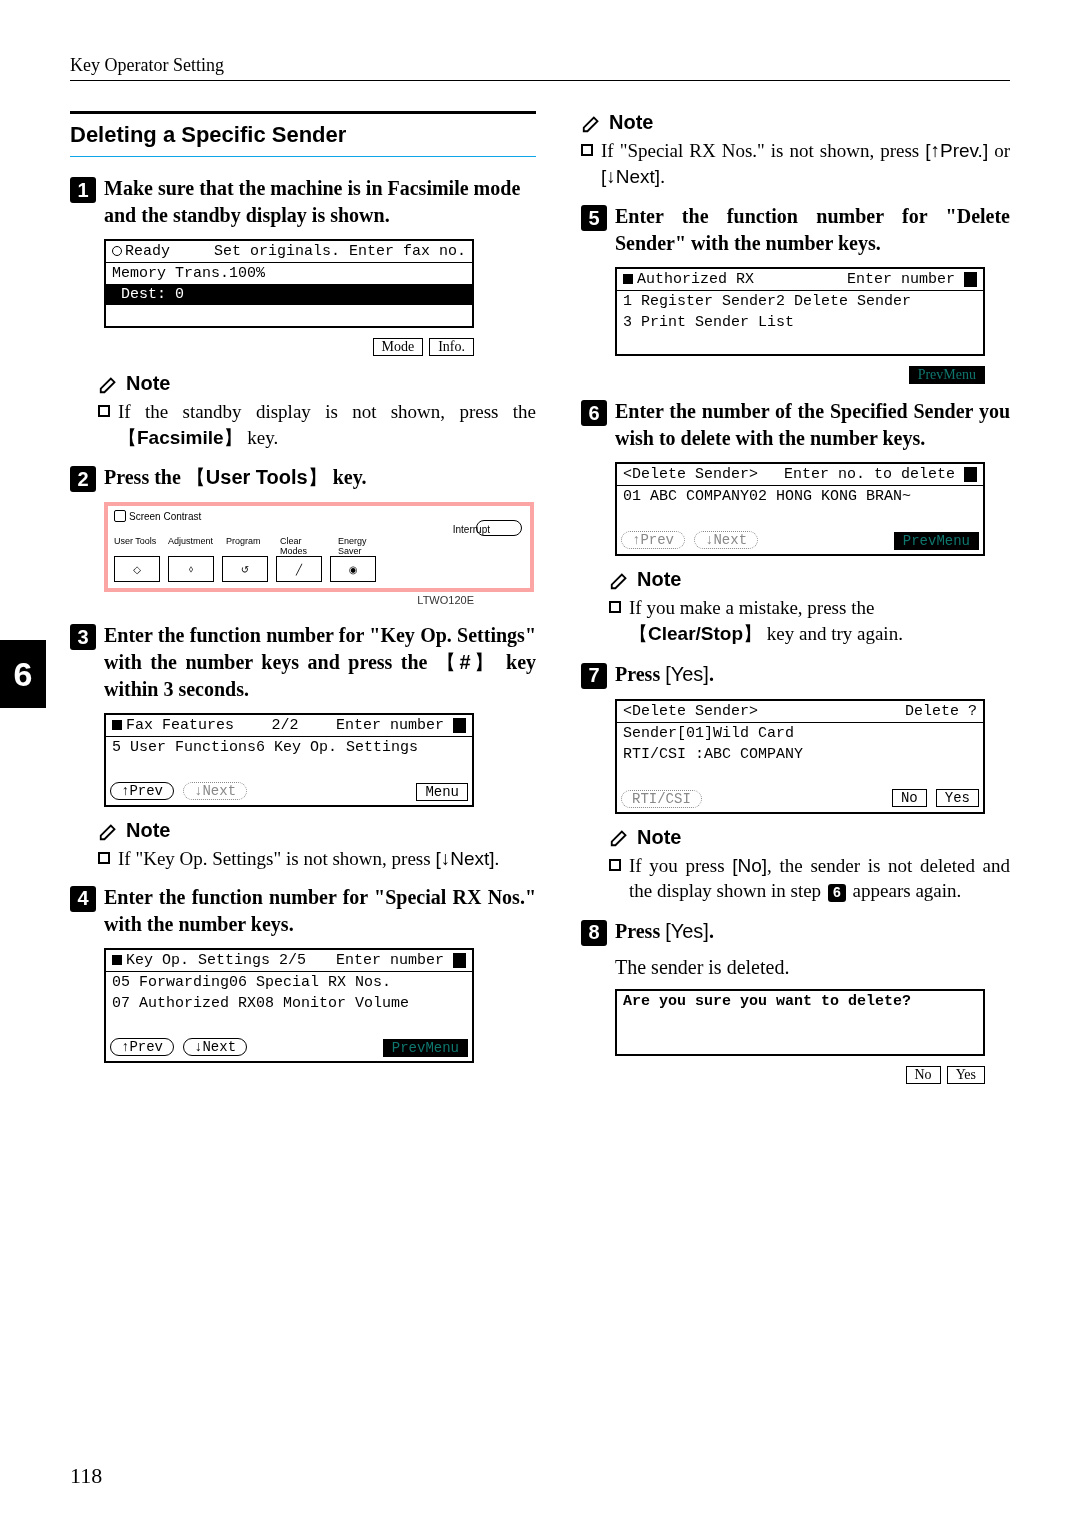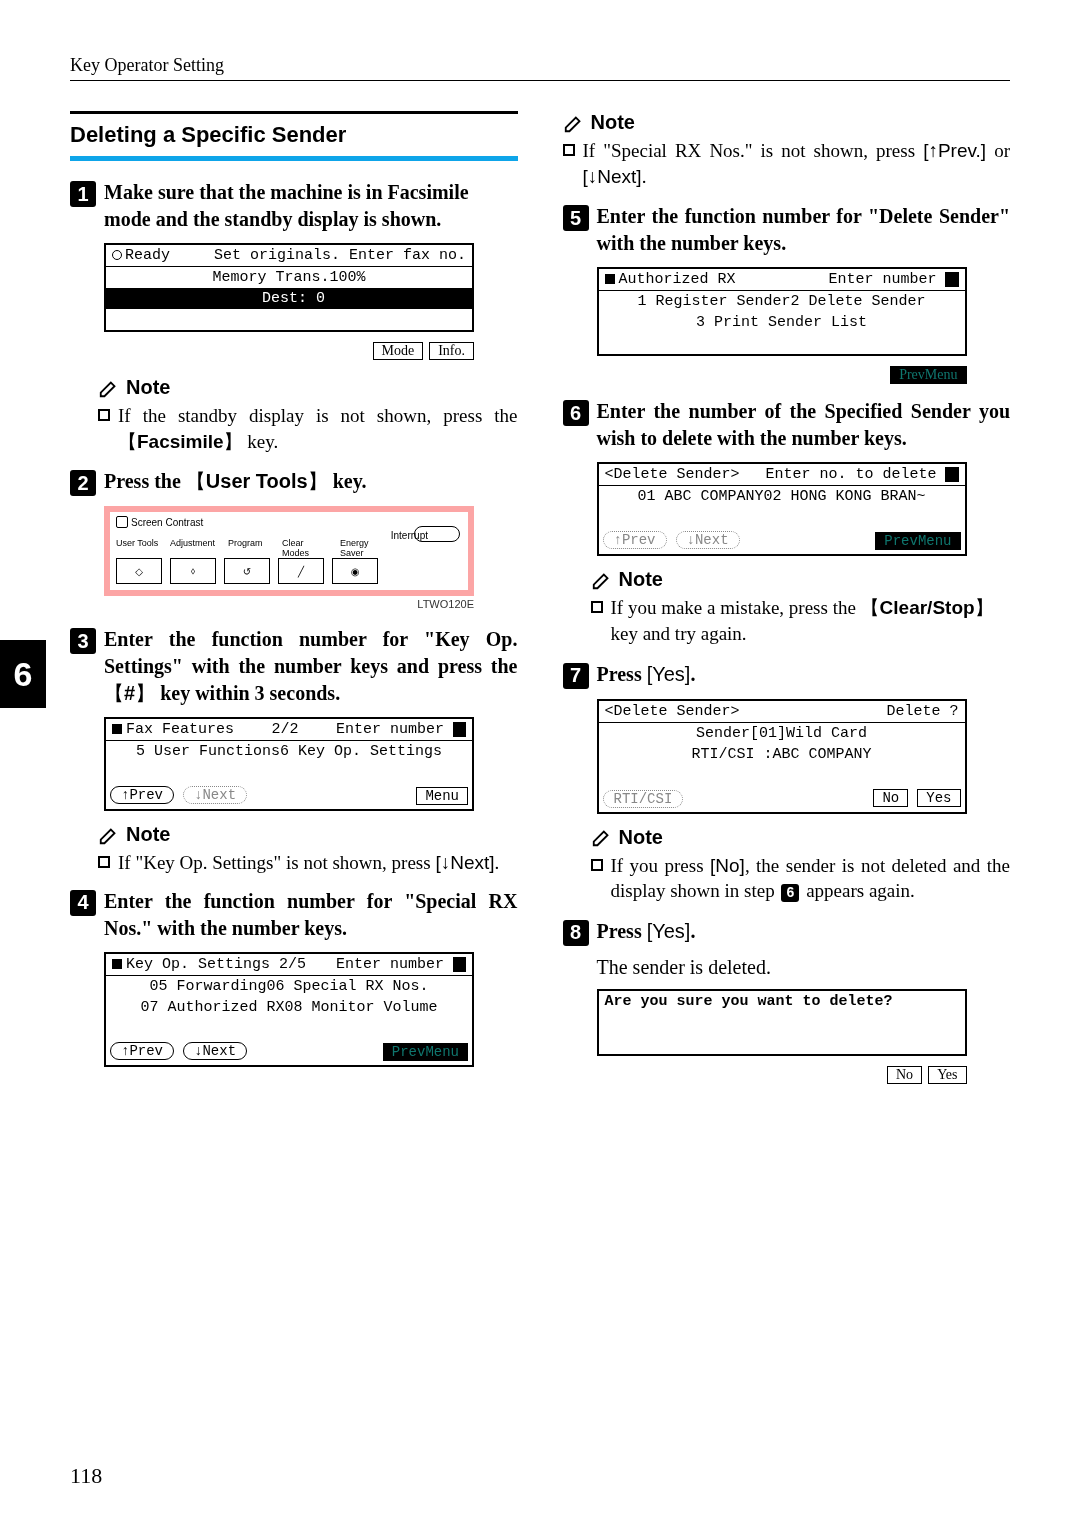--- a/index.html
+++ b/index.html
@@ -18,21 +18,21 @@
     margin-bottom: 30px;
     font-size: 18px;
   }
   .columns {
     display: flex;
     gap: 45px;
   }
   .col { flex: 1; }
   .section-title-wrap {
     border-top: 3px solid #000;
-    border-bottom: 5px solid #0ea5e9;
+    border-bottom: 1px solid #0ea5e9;
     padding: 8px 0;
     margin-bottom: 18px;
   }
   .section-title {
     font-family: Arial, Helvetica, sans-serif;
     font-weight: bold;
     font-size: 22px;
   }
   .step {
     display: flex;
@@ -96,21 +96,21 @@
   }
   .lcd {
     border: 2px solid #000;
     margin: 10px 0 6px 34px;
     font-family: 'Courier New', monospace;
     font-size: 15px;
     width: 370px;
   }
   .lcd-row {
     display: flex;
-    justify-content: center;
+    justify-content: flex-start;
     padding: 2px 6px;
   }
   .lcd-black {
     background: #000;
     color: #fff;
   }
   .lcd-foot-split {
     display: flex;
     justify-content: space-between;
     padding: 4px;
@@ -144,23 +144,23 @@
   }
   .ext-btn-row {
     display:flex;
     justify-content:flex-end;
     gap:6px;
     margin-left:34px;
     width:370px;
     padding:4px 0;
   }
   .panel {
-    border: 6px solid #fca5a5;
+    border: 4px solid #fca5a5;
     margin: 8px 2px 2px 34px;
-    width: 370px;
+    width: 430px;
     height: 90px;
     position: relative;
     font-family: Arial, sans-serif;
     font-size: 10px;
   }
   .panel .sc { position:absolute; left:6px; top:4px; display:flex; align-items:center; gap:3px;}
   .panel .dial { width:12px;height:12px;border:1px solid #000;border-radius:2px; display:inline-block;}
   .panel .interrupt { position:absolute; right:40px; top:18px; font-weight:normal;}
   .panel .oval { position:absolute; right:8px; top:14px; width:46px;height:16px;border:1px solid #000;border-radius:8px;}
   .panel .row2 { position:absolute; left:6px; bottom:6px; right:6px; display:flex; gap:8px; align-items:flex-end;}

